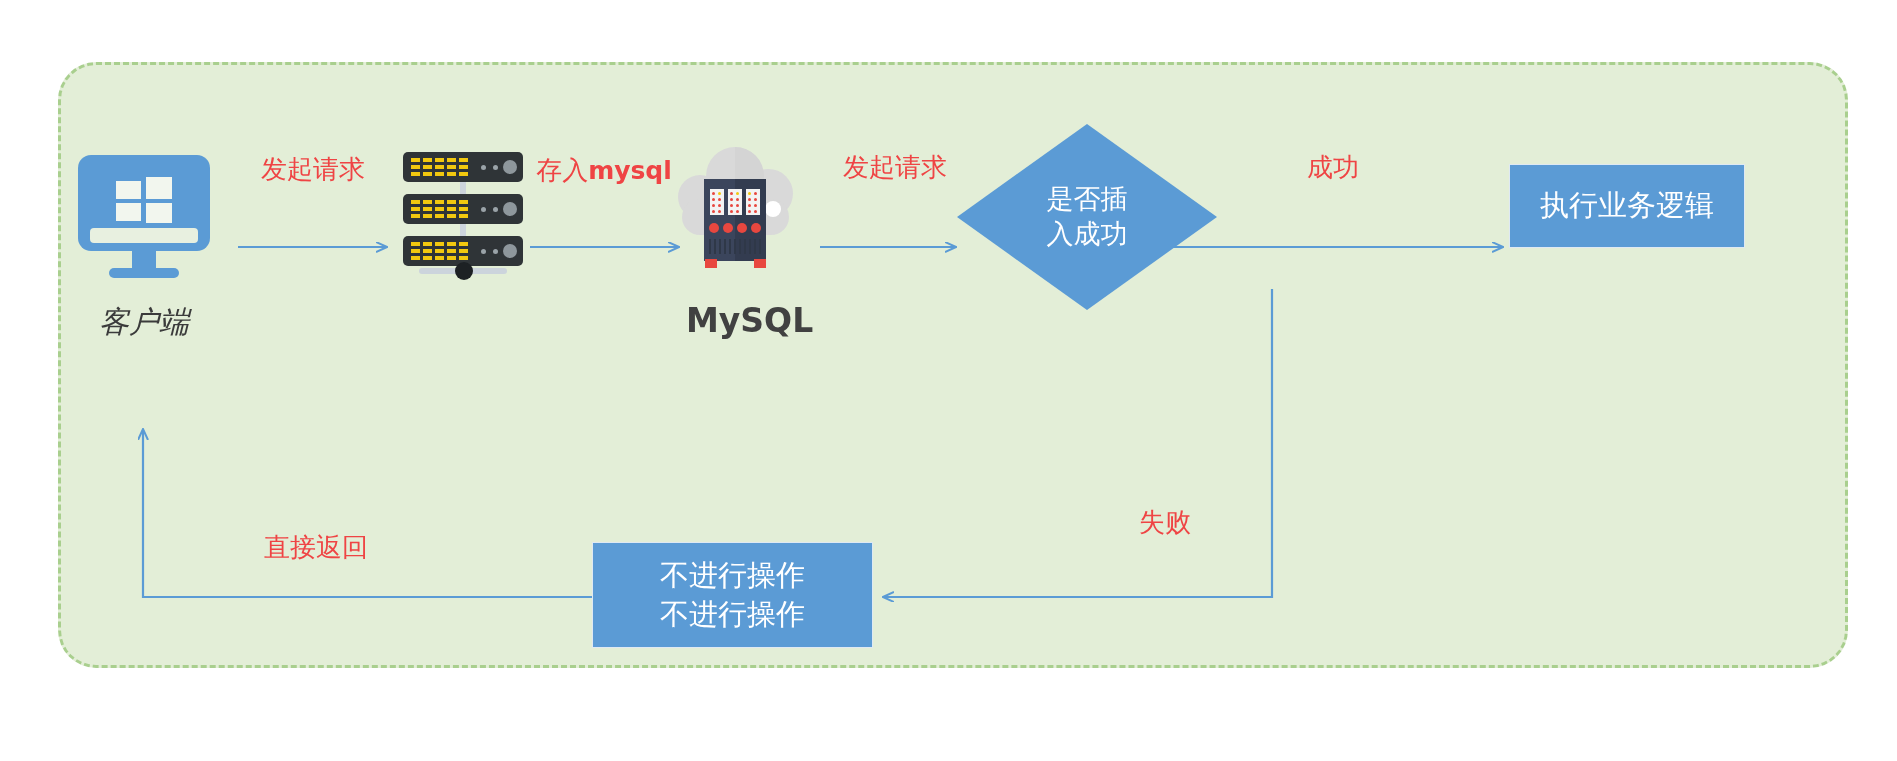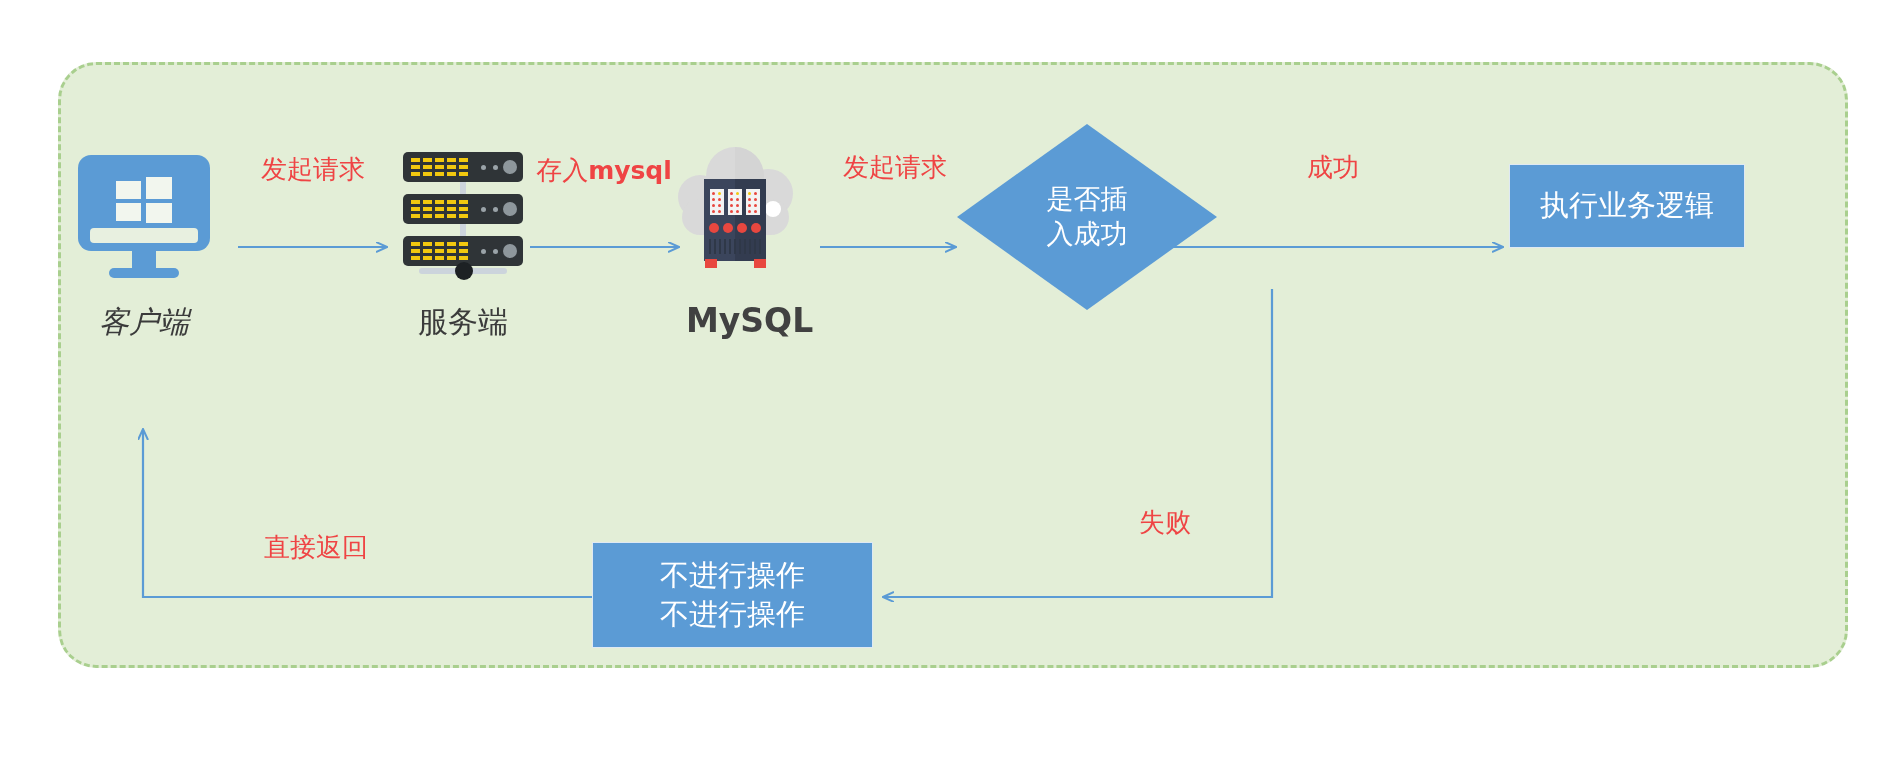--- a/index.html
+++ b/index.html
@@ -267,21 +267,20 @@
         <div class="srv-led" style="left:48px;top:14px;"></div>
       </div>
       <div class="srv-dot" style="left:78px;"></div>
       <div class="srv-dot" style="left:90px;"></div>
       <div class="srv-knob"></div>
     </div>
 
     <div class="srv-bar"></div>
     <div class="srv-ball"></div>
   </div>
-  <div class="caption" style="left:377px;top:302px;width:172px;">服务端</div>
 
   <div class="edge-label bold-mix" style="left:531px;top:153px;width:146px;">
     <span>存入</span><b>mysql</b>
   </div>
 
   <div class="cloud-icon">
     <div class="cl-puff" style="left:28px;top:0;width:58px;height:58px;"></div>
     <div class="cl-puff" style="left:0;top:28px;width:44px;height:44px;"></div>
     <div class="cl-puff" style="left:66px;top:22px;width:49px;height:49px;"></div>
     <div class="cl-body"></div>

